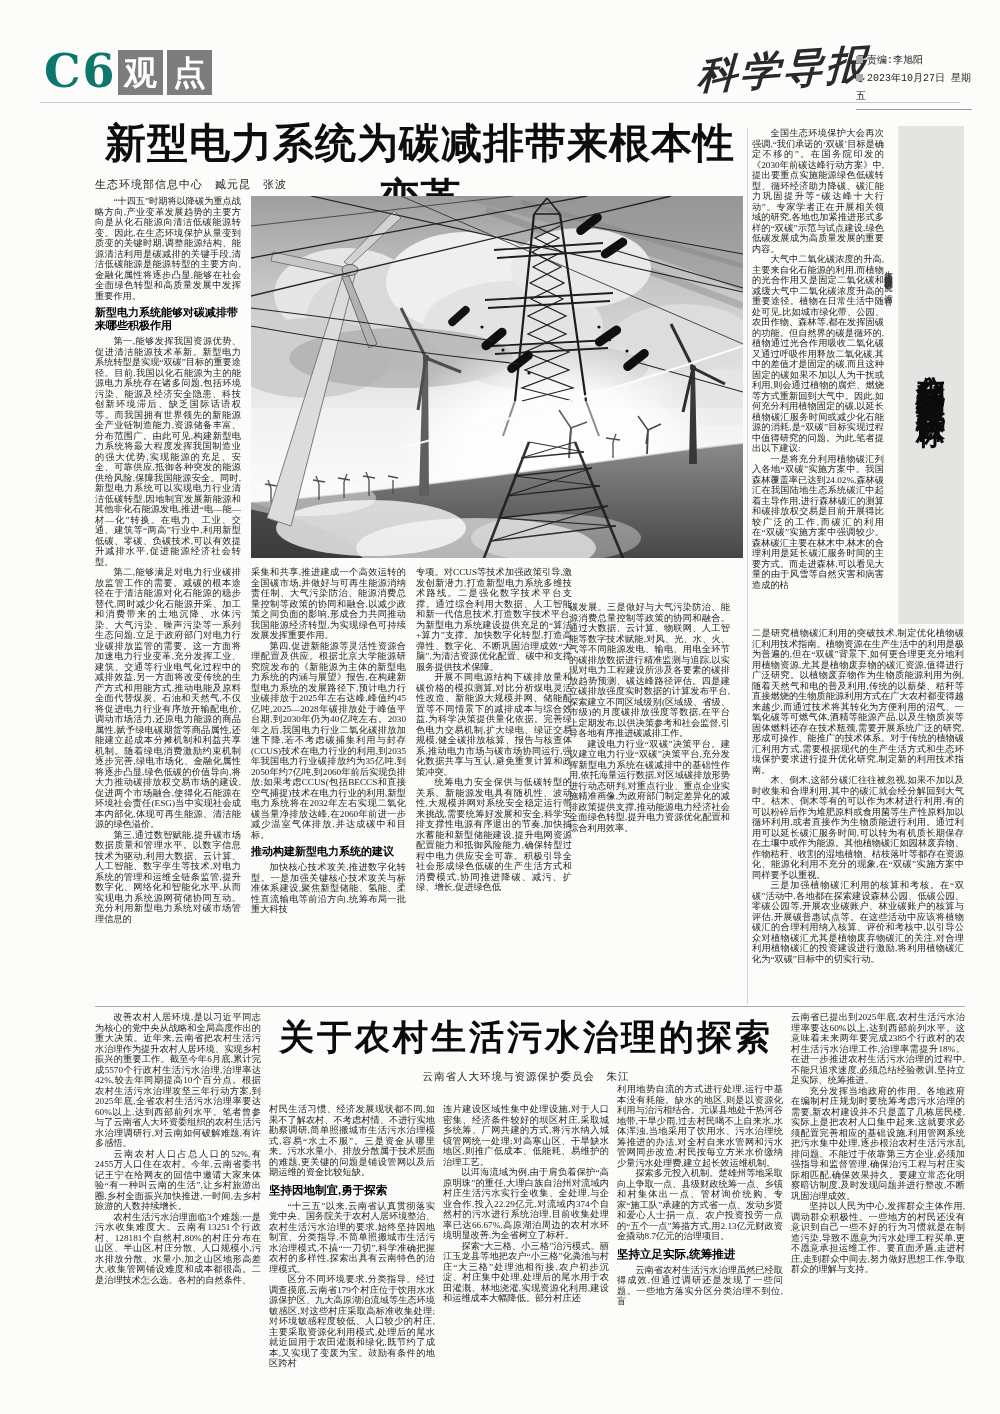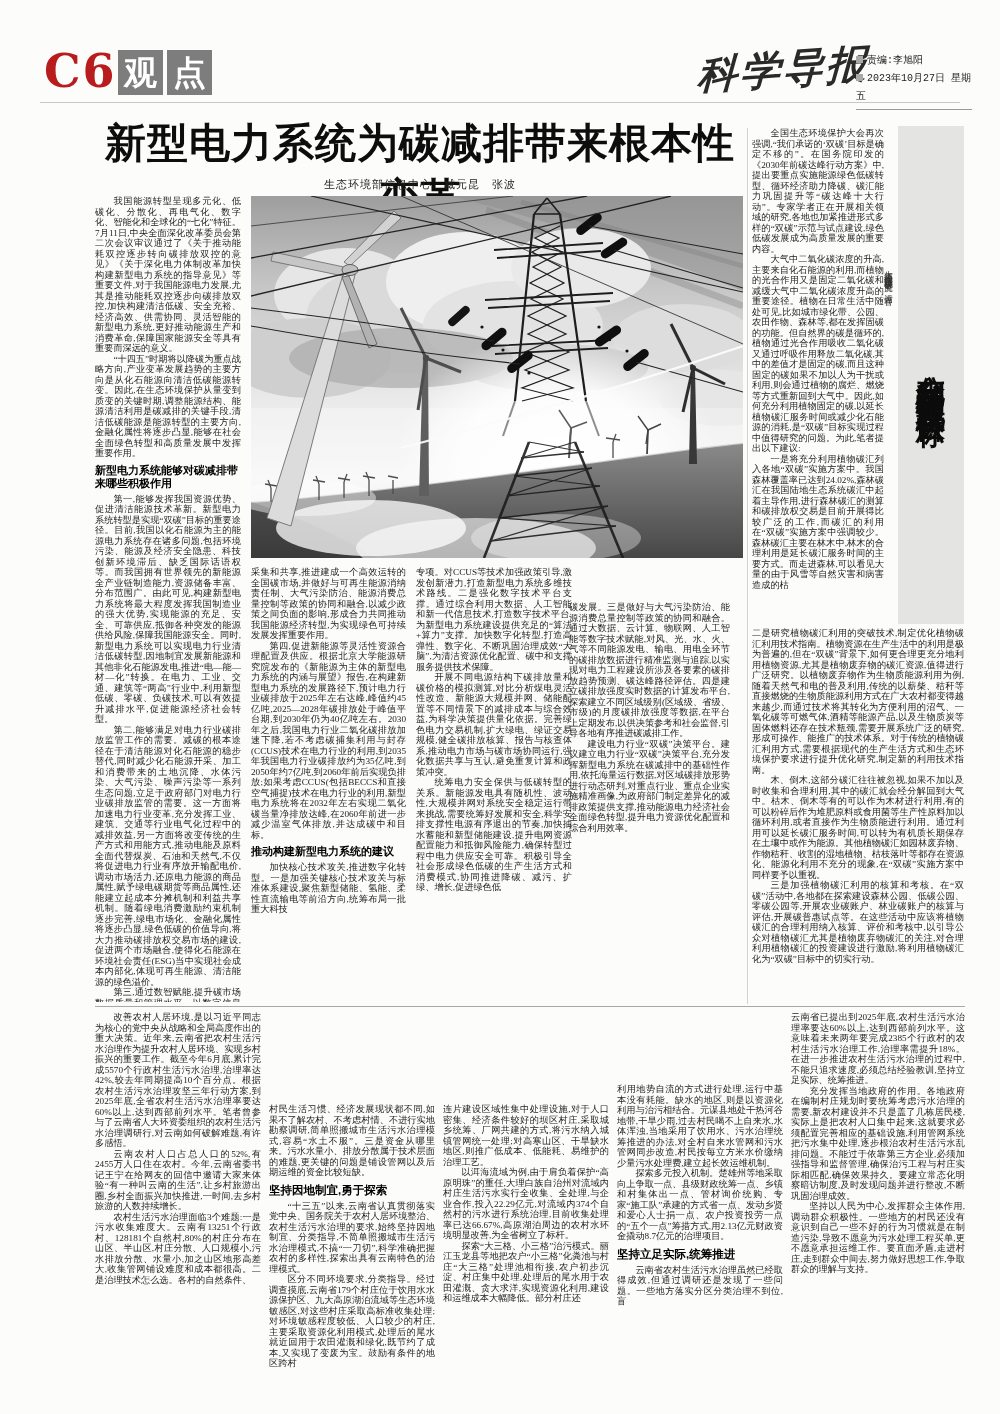--- a/index.html
+++ b/index.html
@@ -1,32 +1,32 @@
 <!DOCTYPE html>
 <html><head>
 <meta charset="utf-8">
 <style>
   html,body{margin:0;padding:0;background:#e8e8e4;}
   .page{position:relative;width:1000px;height:1414px;background:#fcfcfa;margin:0 auto;
         font-family:"Liberation Serif","DejaVu Serif",serif;color:#1b1b1b;overflow:hidden;}
   
-  .c6{position:absolute;left:44px;top:44px;font:bold 46px "DejaVu Serif",serif;color:#b91c1c;letter-spacing:2px;}
+  .c6{position:absolute;left:44px;top:44px;font:bold 46px "DejaVu Serif",serif;color:#0f766e;letter-spacing:2px;}
   .secbox{position:absolute;top:50px;width:45px;height:45px;background:#7d7d7d;color:#fff;
           font-family:"Liberation Sans",sans-serif;font-weight:bold;font-size:33px;line-height:45px;text-align:center;}
   .secbox.b1{left:118px}.secbox.b2{left:167px}
   .masthead{position:absolute;left:688px;top:42px;width:190px;text-align:center;
             font:bold italic 40px "DejaVu Serif",serif;transform:rotate(-4deg) skewX(-6deg);color:#2a2a2a;letter-spacing:3px;}
   .pubinfo{position:absolute;left:856px;top:52px;width:116px;font-family:Liberation Mono, monospace;
            font-size:10px;line-height:18px;color:#222;border-bottom:1px solid #999;padding-bottom:3px;}
   .sq{display:inline-block;width:7px;height:7px;background:#a9a9a9;margin-right:4px;}
   .hrule{position:absolute;left:40px;width:920px;border-top:1px solid #c7c7c7;}
   
   .m-headline{position:absolute;left:95px;top:116px;width:650px;text-align:center;
               font-family:"Liberation Sans","DejaVu Sans",sans-serif;font-weight:bold;font-size:41px;letter-spacing:1px;color:#0d0d0d;}
-  .m-byline{position:absolute;left:95px;top:177px;width:650px;text-align:center;font-size:11px;color:#222;letter-spacing:1px;}
+  .m-byline{position:absolute;left:95px;top:177px;width:650px;text-align:left;font-size:11px;color:#222;letter-spacing:1px;}
   .col{position:absolute;font-size:9.2px;line-height:10.5px;text-align:justify;overflow:hidden;color:#1c1c1c;}
   .col p{margin:0;text-indent:2em;}
   .cont p:first-child{text-indent:0;}
   .sh{font-family:"Liberation Sans",sans-serif;font-weight:bold;font-size:11px;line-height:13px;
       margin:5px 0 4px 0;text-align:left;color:#000;}
   .c-1{left:95px;top:196px;width:146px;height:806px;}
   .c-2{left:251px;top:567px;width:155px;height:436px;}
   .c-3{left:416px;top:567px;width:156px;height:436px;}
   .c-4{left:569px;top:567px;width:161px;height:436px;margin-top:35px;}
   .vrule{position:absolute;left:747px;top:128px;height:876px;border-left:1px solid #d2d2d2;}
@@ -64,21 +64,20 @@
     <div><span class="sq"></span><span>责编:李旭阳</span></div>
     <div><span class="sq"></span><span>2023年10月27日 星期五</span></div>
   </div>
   <div class="hrule" style="top:102px"></div>
 
   <div class="m-headline">新型电力系统为碳减排带来根本性变革</div>
   <div class="m-byline">生态环境部信息中心　臧元昆　张波</div>
 
   <div class="col c-1">
     <div>
-        <p>我国能源转型呈现多元化、低碳化、分散化、再电气化、数字化、智能化和全球化的“七化”特征。7月11日,中央全面深化改革委员会第二次会议审议通过了《关于推动能耗双控逐步转向碳排放双控的意见》《关于深化电力体制改革加快构建新型电力系统的指导意见》等重要文件,对于我国能源电力发展,尤其是推动能耗双控逐步向碳排放双控,加快构建清洁低碳、安全充裕、经济高效、供需协同、灵活智能的新型电力系统,更好推动能源生产和消费革命,保障国家能源安全等具有重要而深远的意义。</p>
         <p>“十四五”时期将以降碳为重点战略方向,产业变革发展趋势的主要方向是从化石能源向清洁低碳能源转变。因此,在生态环境保护从量变到质变的关键时期,调整能源结构、能源清洁利用是碳减排的关键手段,清洁低碳能源是能源转型的主要方向,金融化属性将逐步凸显,能够在社会全面绿色转型和高质量发展中发挥重要作用。</p>
       </div>
     <div class="sh">新型电力系统能够对碳减排带来哪些积极作用</div>
     <div>
         <p>第一,能够发挥我国资源优势、促进清洁能源技术革新。新型电力系统转型是实现“双碳”目标的重要途径。目前,我国以化石能源为主的能源电力系统存在诸多问题,包括环境污染、能源及经济安全隐患、科技创新环境滞后、缺乏国际话语权等。而我国拥有世界领先的新能源全产业链制造能力,资源储备丰富、分布范围广。由此可见,构建新型电力系统将最大程度发挥我国制造业的强大优势,实现能源的充足、安全、可靠供应,抵御各种突发的能源供给风险,保障我国能源安全。同时,新型电力系统可以实现电力行业清洁低碳转型,因地制宜发展新能源和其他非化石能源发电,推进“电—能—材—化”转换。在电力、工业、交通、建筑等“两高”行业中,利用新型低碳、零碳、负碳技术,可以有效提升减排水平,促进能源经济社会转型。</p>
         <p>第二,能够满足对电力行业碳排放监管工作的需要。减碳的根本途径在于清洁能源对化石能源的稳步替代,同时减少化石能源开采、加工和消费带来的土地沉降、水体污染、大气污染、噪声污染等一系列生态问题,立足于政府部门对电力行业碳排放监管的需要。这一方面将加速电力行业变革,充分发挥工业、建筑、交通等行业电气化过程中的减排效益,另一方面将改变传统的生产方式和用能方式,推动电能及原料全面代替煤炭、石油和天然气,不仅将促进电力行业有序放开输配电价,调动市场活力,还原电力能源的商品属性,赋予绿电碳期货等商品属性,还能建立起成本分摊机制和利益共享机制。随着绿电消费激励约束机制逐步完善,绿电市场化、金融化属性将逐步凸显,绿色低碳的价值导向,将大力推动碳排放权交易市场的建设,促进两个市场融合,使得化石能源在环境社会责任(ESG)当中实现社会成本内部化,体现可再生能源、清洁能源的绿色溢价。</p>
         <p>第三,通过数智赋能,提升碳市场数据质量和管理水平。以数字信息技术为驱动,利用大数据、云计算、人工智能、数字孪生等技术,对电力系统的管理和运维全链条监管,提升数字化、网络化和智能化水平,从而实现电力系统源网荷储协同互动。充分利用新型电力系统对碳市场管理信息的</p>
       </div>
   </div>
 
@@ -283,40 +282,44 @@
   </div>
   <div class="sb-byline">生态环境部南京环境科学研究所　席运官</div>
   <div class="col sb-bottom cont">
       <p>二是研究植物碳汇利用的突破技术,制定优化植物碳汇利用技术指南。植物资源在生产生活中的利用是极为普遍的,但在“双碳”背景下,如何更合理更充分地利用植物资源,尤其是植物废弃物的碳汇资源,值得进行广泛研究。以植物废弃物作为生物质能源利用为例,随着天然气和电的普及利用,传统的以薪柴、秸秆等直接燃烧的生物质能源利用方式在广大农村都变得越来越少,而通过技术将其转化为方便利用的沼气、一氧化碳等可燃气体,酒精等能源产品,以及生物质炭等固体燃料还存在技术瓶颈,需要开展系统广泛的研究,形成可操作、能推广的技术体系。对于传统的植物碳汇利用方式,需要根据现代的生产生活方式和生态环境保护要求进行提升优化研究,制定新的利用技术指南。</p>
       <p>木、倒木,这部分碳汇往往被忽视,如果不加以及时收集和合理利用,其中的碳汇就会经分解回到大气中。枯木、倒木等有的可以作为木材进行利用,有的可以粉碎后作为堆肥原料或食用菌等生产性原料加以循环利用,或者直接作为生物质能进行利用。通过利用可以延长碳汇服务时间,可以转为有机质长期保存在土壤中或作为能源。其他植物碳汇如园林废弃物、作物秸秆、收割的湿地植物、枯枝落叶等都存在资源化、能源化利用不充分的现象,在“双碳”实施方案中同样要予以重视。</p>
       <p>三是加强植物碳汇利用的核算和考核。在“双碳”活动中,各地都在探索建设森林公园、低碳公园、零碳公园等,开展农业碳账户、林业碳账户的核算与评估,开展碳普惠试点等。在这些活动中应该将植物碳汇的合理利用纳入核算、评价和考核中,以引导公众对植物碳汇尤其是植物废弃物碳汇的关注,对合理利用植物碳汇的投资建设进行激励,将利用植物碳汇化为“双碳”目标中的切实行动。</p>
     </div>
 
   <div class="hrule" style="top:1006px;left:95px;width:870px;border-color:#a8a8a8"></div>
 
+  <div class="b-headline-wrap">
+    <div class="b-headline">关于农村生活污水治理的探索</div>
+    <div class="b-byline">云南省人大环境与资源保护委员会　朱江</div>
+  </div>
 
   <div class="col bc-1">
       <p>改善农村人居环境,是以习近平同志为核心的党中央从战略和全局高度作出的重大决策。近年来,云南省把农村生活污水治理作为提升农村人居环境、实现乡村振兴的重要工作。截至今年6月底,累计完成5570个行政村生活污水治理,治理率达42%,较去年同期提高10个百分点。根据农村生活污水治理攻坚三年行动方案,到2025年底,全省农村生活污水治理率要达60%以上,达到西部前列水平。笔者曾参与了云南省人大环资委组织的农村生活污水治理调研行,对云南如何破解难题,有许多感悟。</p>
       <p>云南农村人口占总人口的52%,有2455万人口住在农村。今年,云南省委书记王宁在给网友的回信中邀请大家来体验“有一种叫云南的生活”,让乡村旅游出圈,乡村全面振兴加快推进,一时间,去乡村旅游的人数持续增长。</p>
       <p>农村生活污水治理面临3个难题:一是污水收集难度大。云南有13251个行政村、128181个自然村,80%的村庄分布在山区、半山区,村庄分散、人口规模小,污水排放分散、水量小,加之山区地形高差大,收集管网铺设难度和成本都很高。二是治理技术怎么选。各村的自然条件、</p>
     </div>
   <div class="col bc-2">
     <div class="cont">
         <p>村民生活习惯、经济发展现状都不同,如果不了解农村、不考虑村情、不进行实地勘察调研,简单照搬城市生活污水治理模式,容易“水土不服”。三是资金从哪里来。污水水量小、排放分散属于技术层面的难题,更关键的问题是铺设管网以及后期运维的资金比较短缺。</p>
       </div>
     <div class="sh2">坚持因地制宜,勇于探索</div>
     <div>
         <p>“十三五”以来,云南省认真贯彻落实党中央、国务院关于农村人居环境整治、农村生活污水治理的要求,始终坚持因地制宜、分类指导,不简单照搬城市生活污水治理模式,不搞“一刀切”,科学准确把握农村的多样性,探索出具有云南特色的治理模式。</p>
         <p>区分不同环境要求,分类指导。经过调查摸底,云南省179个村庄位于饮用水水源保护区、九大高原湖泊流域等生态环境敏感区,对这些村庄采取高标准收集处理;对环境敏感程度较低、人口较少的村庄,主要采取资源化利用模式,处理后的尾水就近回用于农田灌溉和绿化,既节约了成本,又实现了变废为宝。鼓励有条件的地区跨村</p>
       </div>
   </div>
   <div class="col bc-3 cont">
       <p>连片建设区域性集中处理设施,对于人口密集、经济条件较好的坝区村庄,采取城乡统筹、厂网共建的方式,将污水纳入城镇管网统一处理;对高寒山区、干旱缺水地区,则推广低成本、低能耗、易维护的治理工艺。</p>
       <p>以洱海流域为例,由于肩负着保护“高原明珠”的重任,大理白族自治州对流域内村庄生活污水实行全收集、全处理,与企业合作,投入22.29亿元,对流域内374个自然村的污水进行系统治理,目前收集处理率已达66.67%,高原湖泊周边的农村水环境明显改善,为全省树立了标杆。</p>
-      <p>探索“大三格、小三格”治污模式。丽江玉龙县等地把农户“小三格”化粪池与村庄“大三格”处理池相衔接,农户初步沉淀、村庄集中处理,处理后的尾水用于农田灌溉、贪大求洋,实现资源化利用,建设和运维成本大幅降低。部分村庄还</p>
+      <p>探索“大三格、小三格”治污模式。丽江玉龙县等地把农户“小三格”化粪池与村庄“大三格”处理池相衔接,农户初步沉淀、村庄集中处理,处理后的尾水用于农田灌溉、林地浇灌,实现资源化利用,建设和运维成本大幅降低。部分村庄还</p>
     </div>
   <div class="col bc-4">
     <div class="cont">
         <p>利用地势自流的方式进行处理,运行中基本没有耗能。缺水的地区,则是以资源化利用与治污相结合。元谋县地处干热河谷地带,干旱少雨,过去村民喝不上自来水,水体浑浊,当地采用了饮用水、污水治理统筹推进的办法,对全村自来水管网和污水管网同步改造,村民按每立方米水价缴纳少量污水处理费,建立起长效运维机制。</p>
         <p>探索多元投入机制。楚雄州等地采取向上争取一点、县级财政统筹一点、乡镇和村集体出一点、管材询价统购、专家“施工队”承建的方式省一点、发动乡贤和爱心人士捐一点、农户投资投劳一点的“五个一点”筹措方式,用2.13亿元财政资金撬动8.7亿元的治理项目。</p>
       </div>
     <div class="sh2">坚持立足实际,统筹推进</div>
     <div>
         <p>云南省农村生活污水治理虽然已经取得成效,但通过调研还是发现了一些问题。一些地方落实分区分类治理不到位,盲</p>
       </div>

